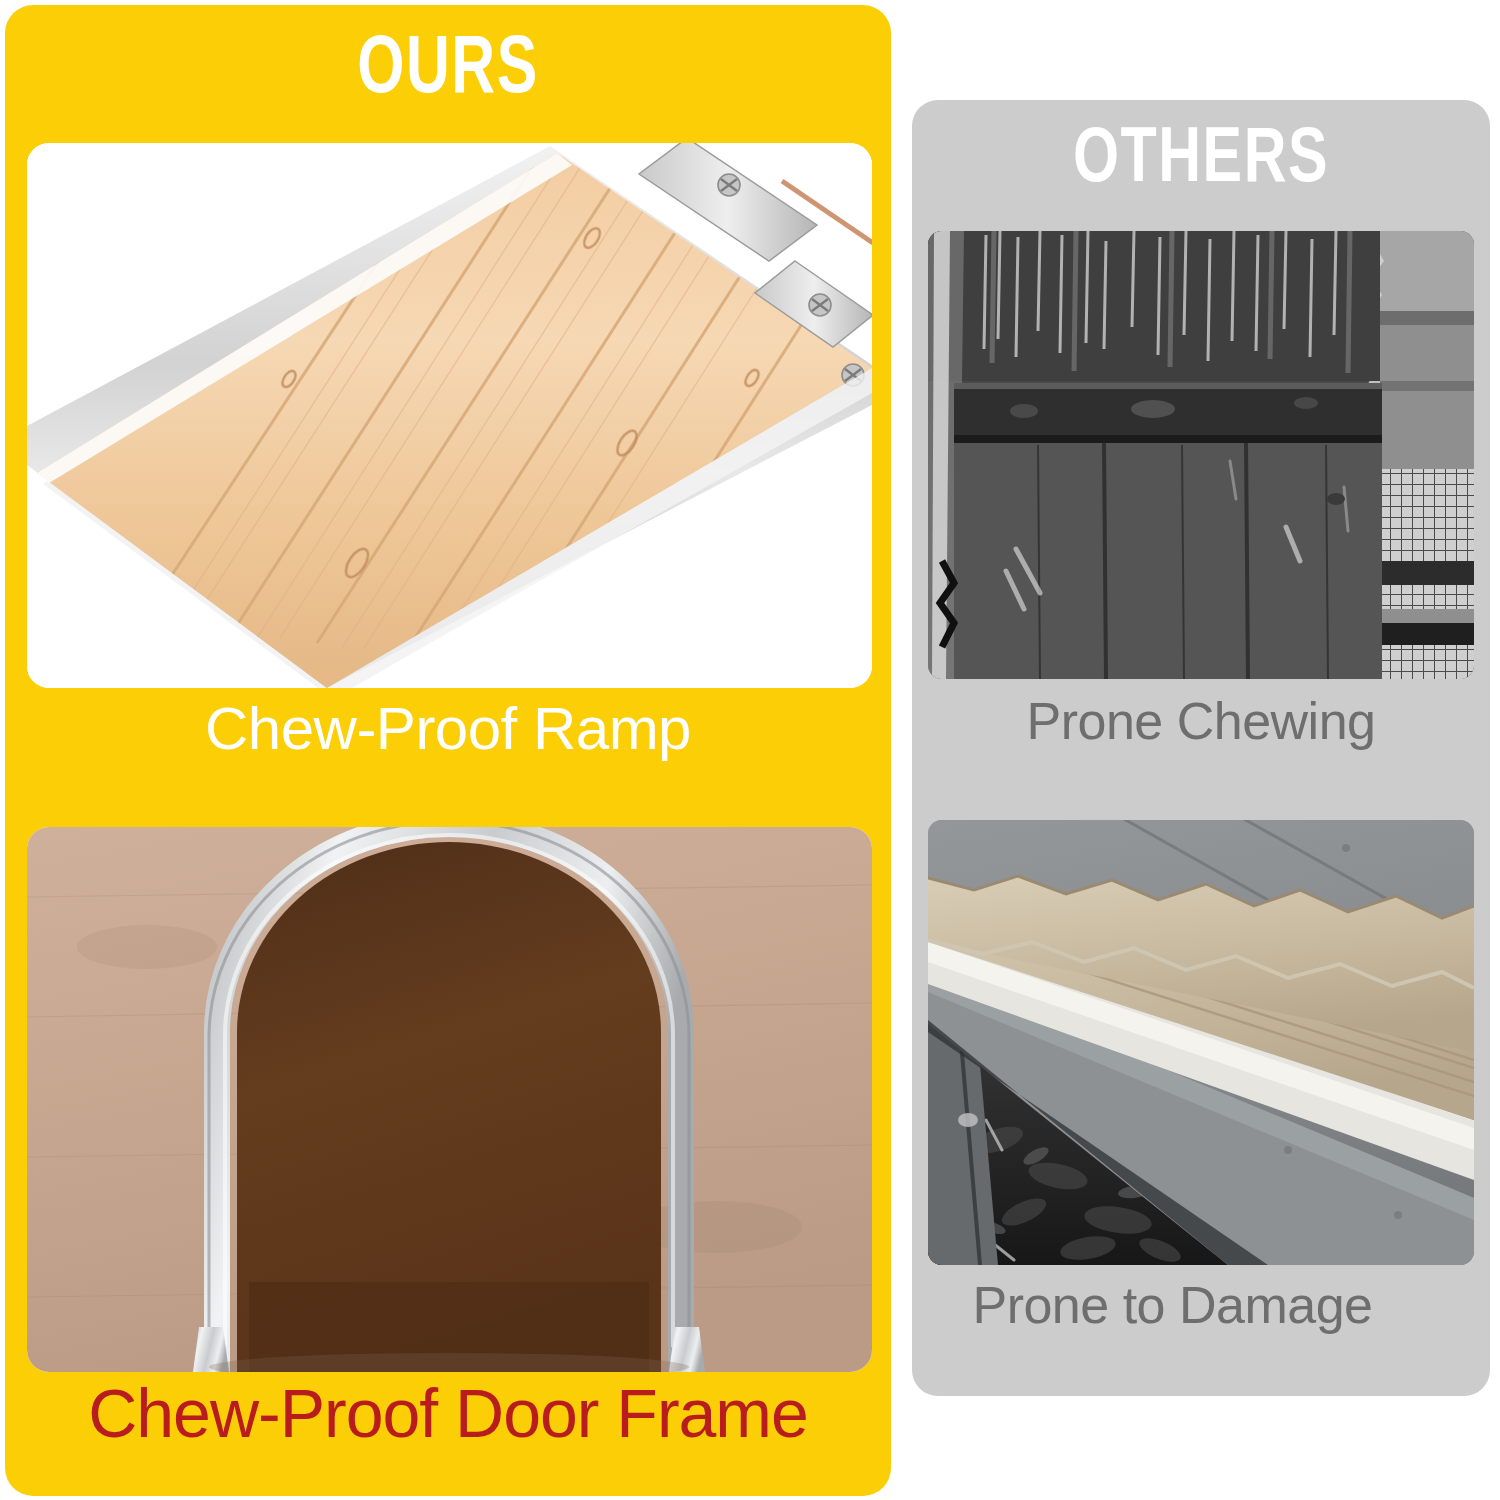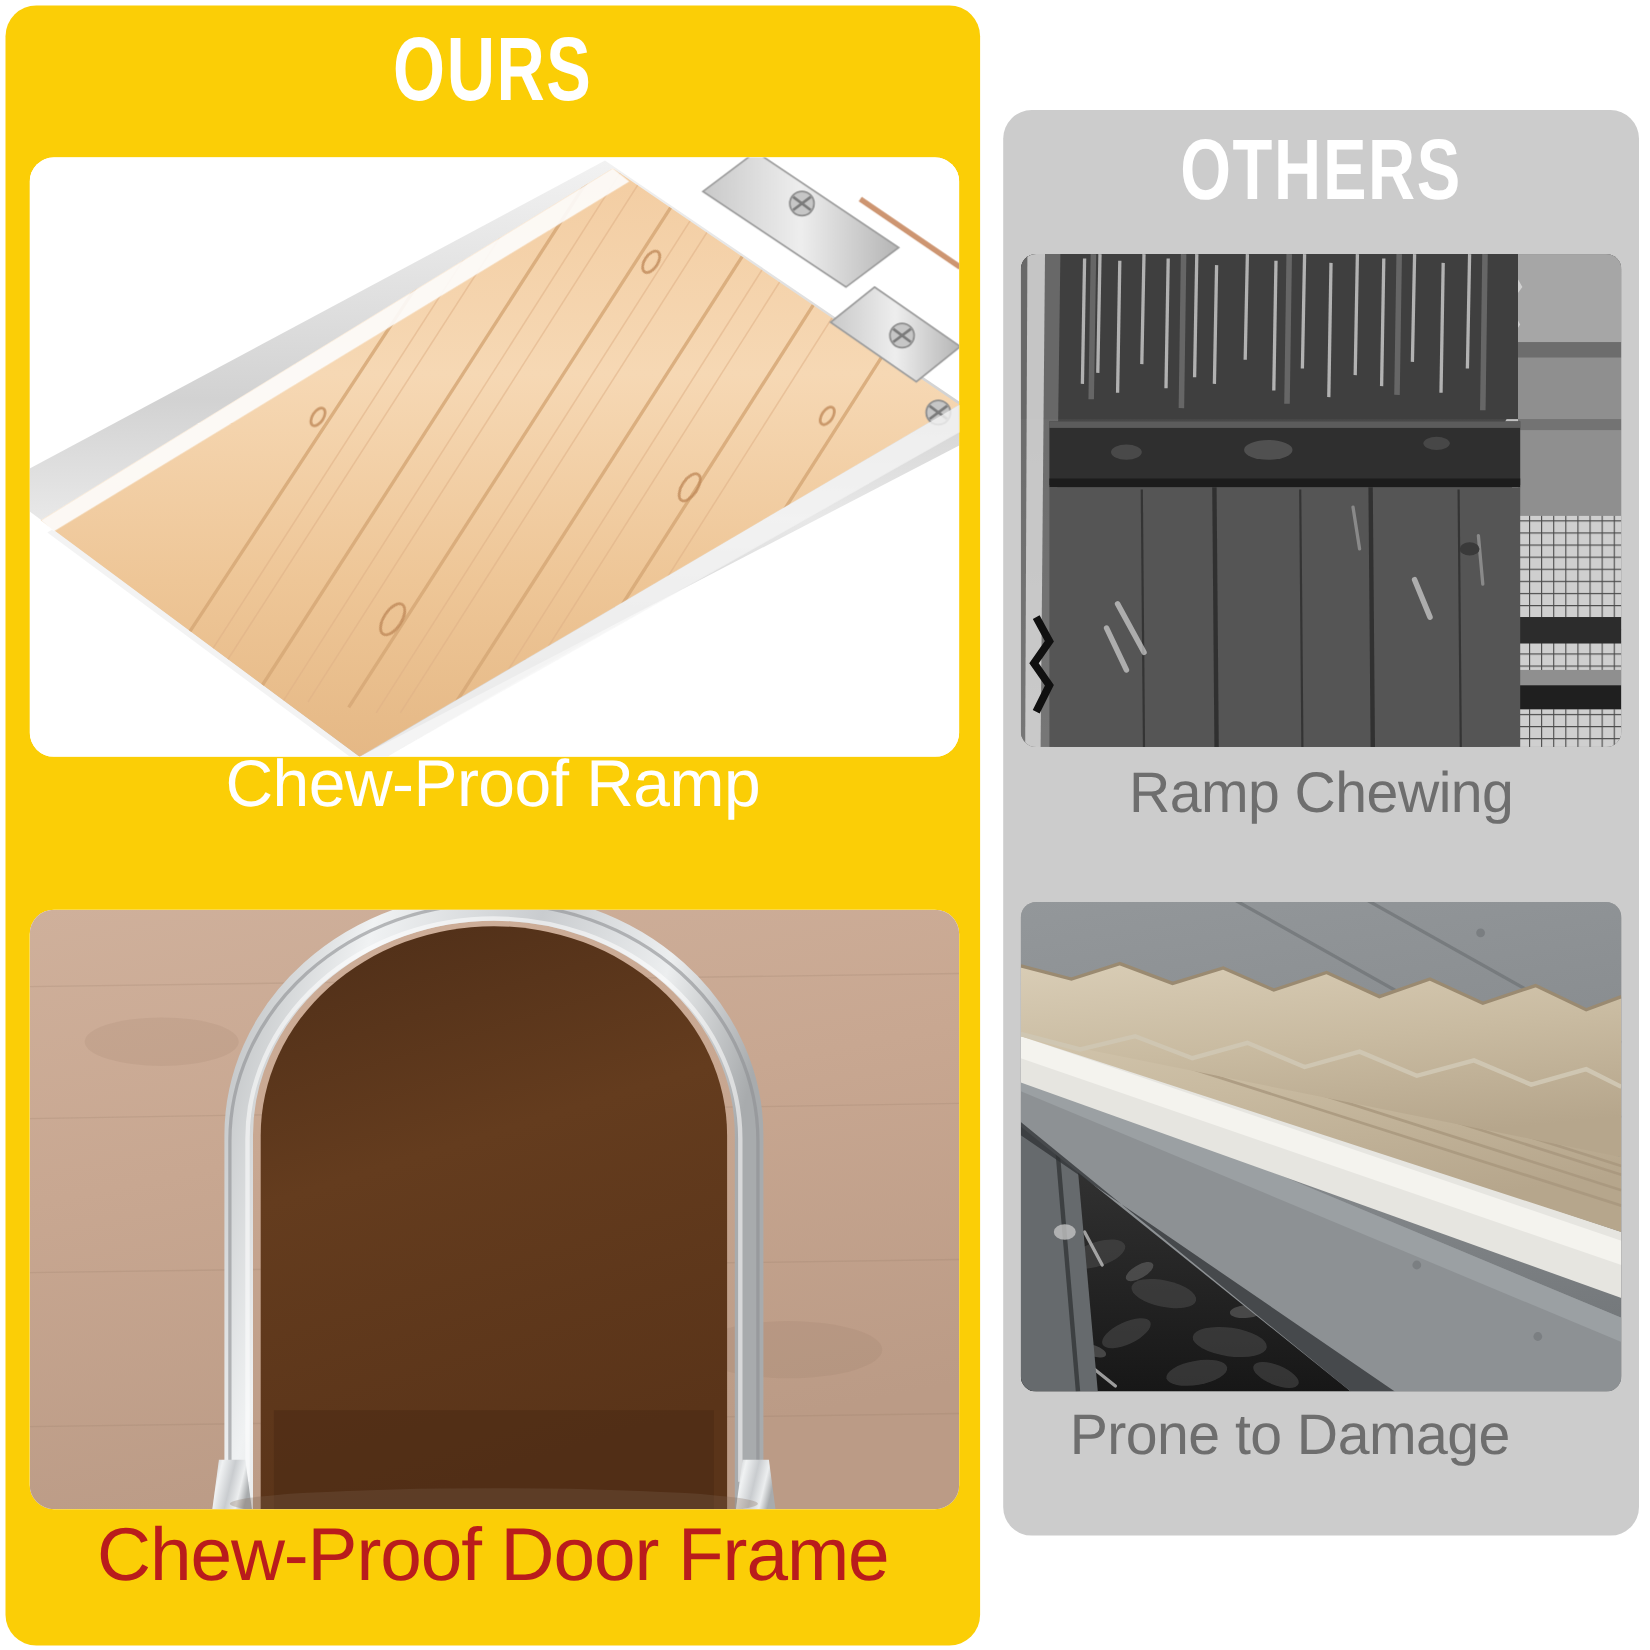--- a/index.html
+++ b/index.html
@@ -24,21 +24,21 @@
     font-family:"Liberation Sans", sans-serif;
     -webkit-font-smoothing:antialiased;
   }
 
   
   #ours-card-1{
     position:absolute;left:22px;top:138px;width:845px;height:545px;
     background:#ffffff;border-radius:22px;overflow:hidden;
   }
   #ours-caption-1{
-    position:absolute;left:0;top:676px;width:886px;text-align:center;
+    position:absolute;left:0;top:692px;width:886px;text-align:center;
     color:#ffffff;font-size:60px;line-height:64px;font-weight:400;
     letter-spacing:-0.5px;
   }
 
   
   #ours-card-2{
     position:absolute;left:22px;top:822px;width:845px;height:545px;
     background:#ffffff;border-radius:22px;overflow:hidden;
   }
   #ours-caption-2{
@@ -319,21 +319,21 @@
       <g stroke="#bdbdbd" stroke-width="3" opacity="0.5" stroke-linecap="round">
         <line x1="302" y1="230" x2="308" y2="268"></line>
         <line x1="416" y1="256" x2="420" y2="300"></line>
       </g>
       <ellipse cx="408" cy="268" rx="9" ry="6" fill="#3a3a3a"></ellipse>
 
       <path d="M14 330 L26 352 L12 372 L26 392 L14 416" stroke="#101010" stroke-width="7" fill="none"></path>
     </svg>
   </div>
 
-  <div id="others-caption-1">Ramp Chewing</div>
+  <div id="others-caption-1">Prone Chewing</div>
 
   <div id="others-card-2">
     <svg class="photo" viewBox="0 0 546 445" preserveAspectRatio="none">
       <defs>
         <linearGradient id="grayPaint" x1="0" y1="0" x2="0.2" y2="1">
           <stop offset="0%" stop-color="#93979a"></stop>
           <stop offset="60%" stop-color="#85898c"></stop>
           <stop offset="100%" stop-color="#75797c"></stop>
         </linearGradient>
         <linearGradient id="rawWood" x1="0" y1="0" x2="0.3" y2="1">

